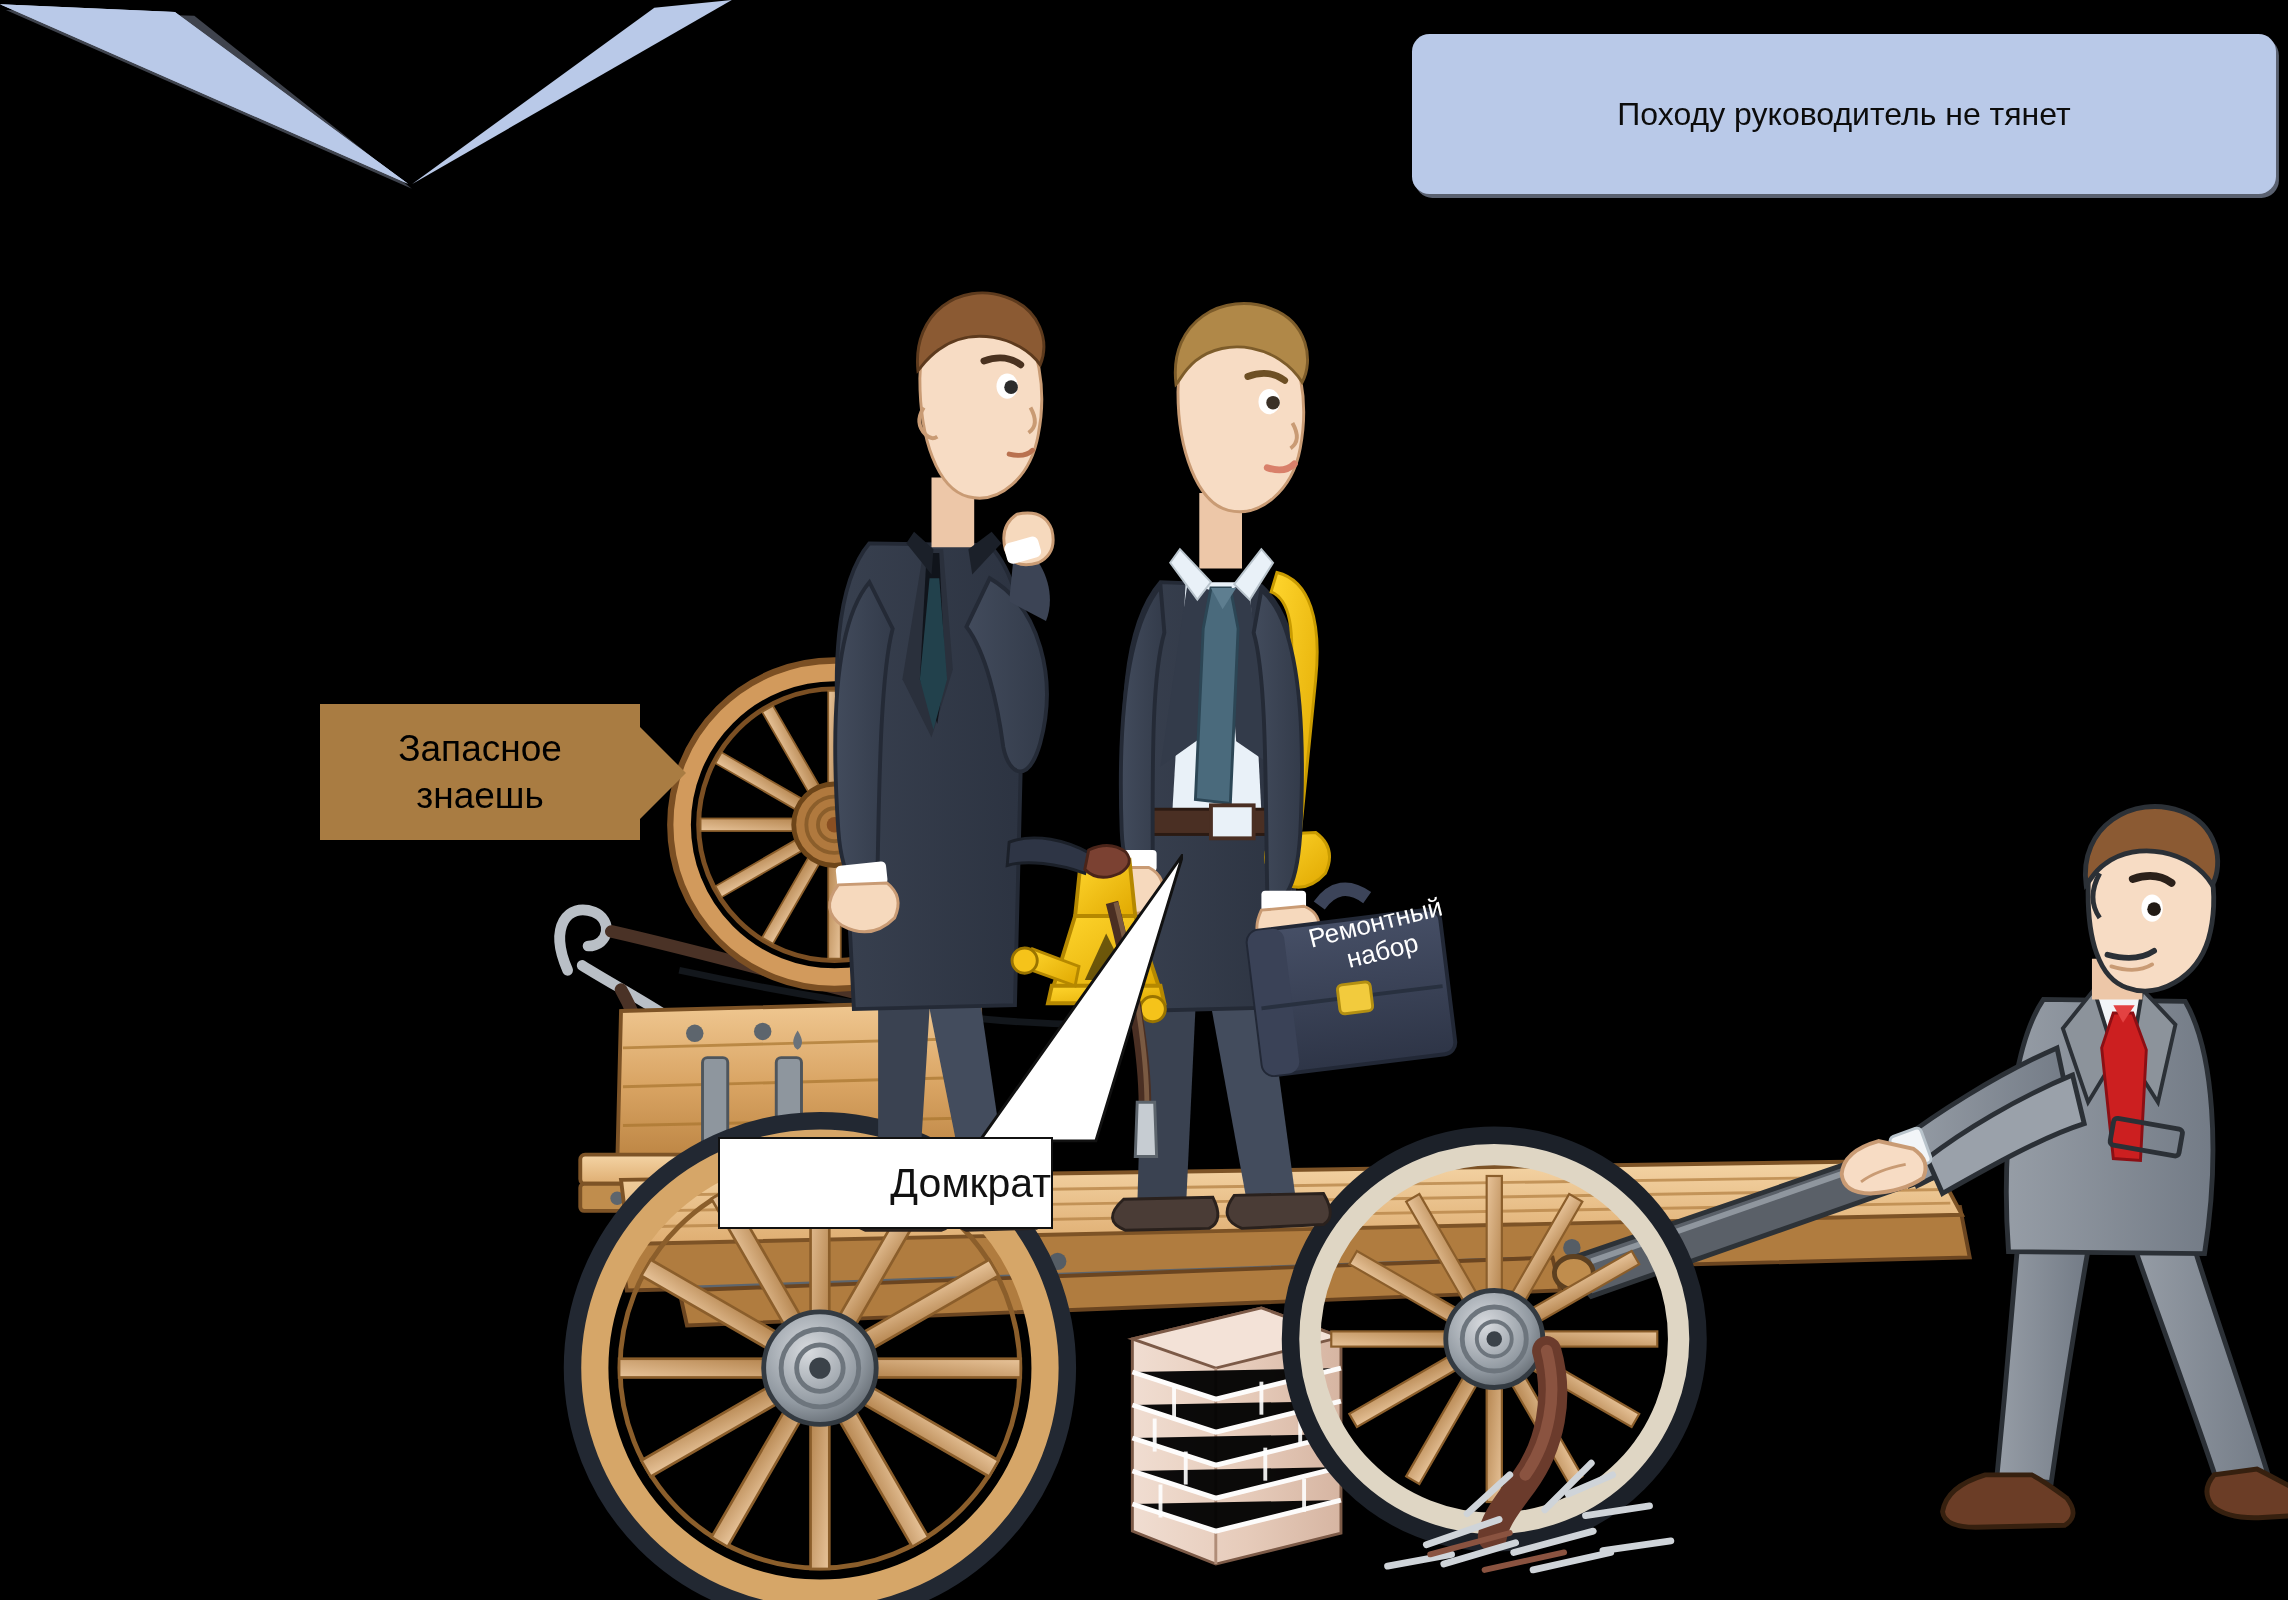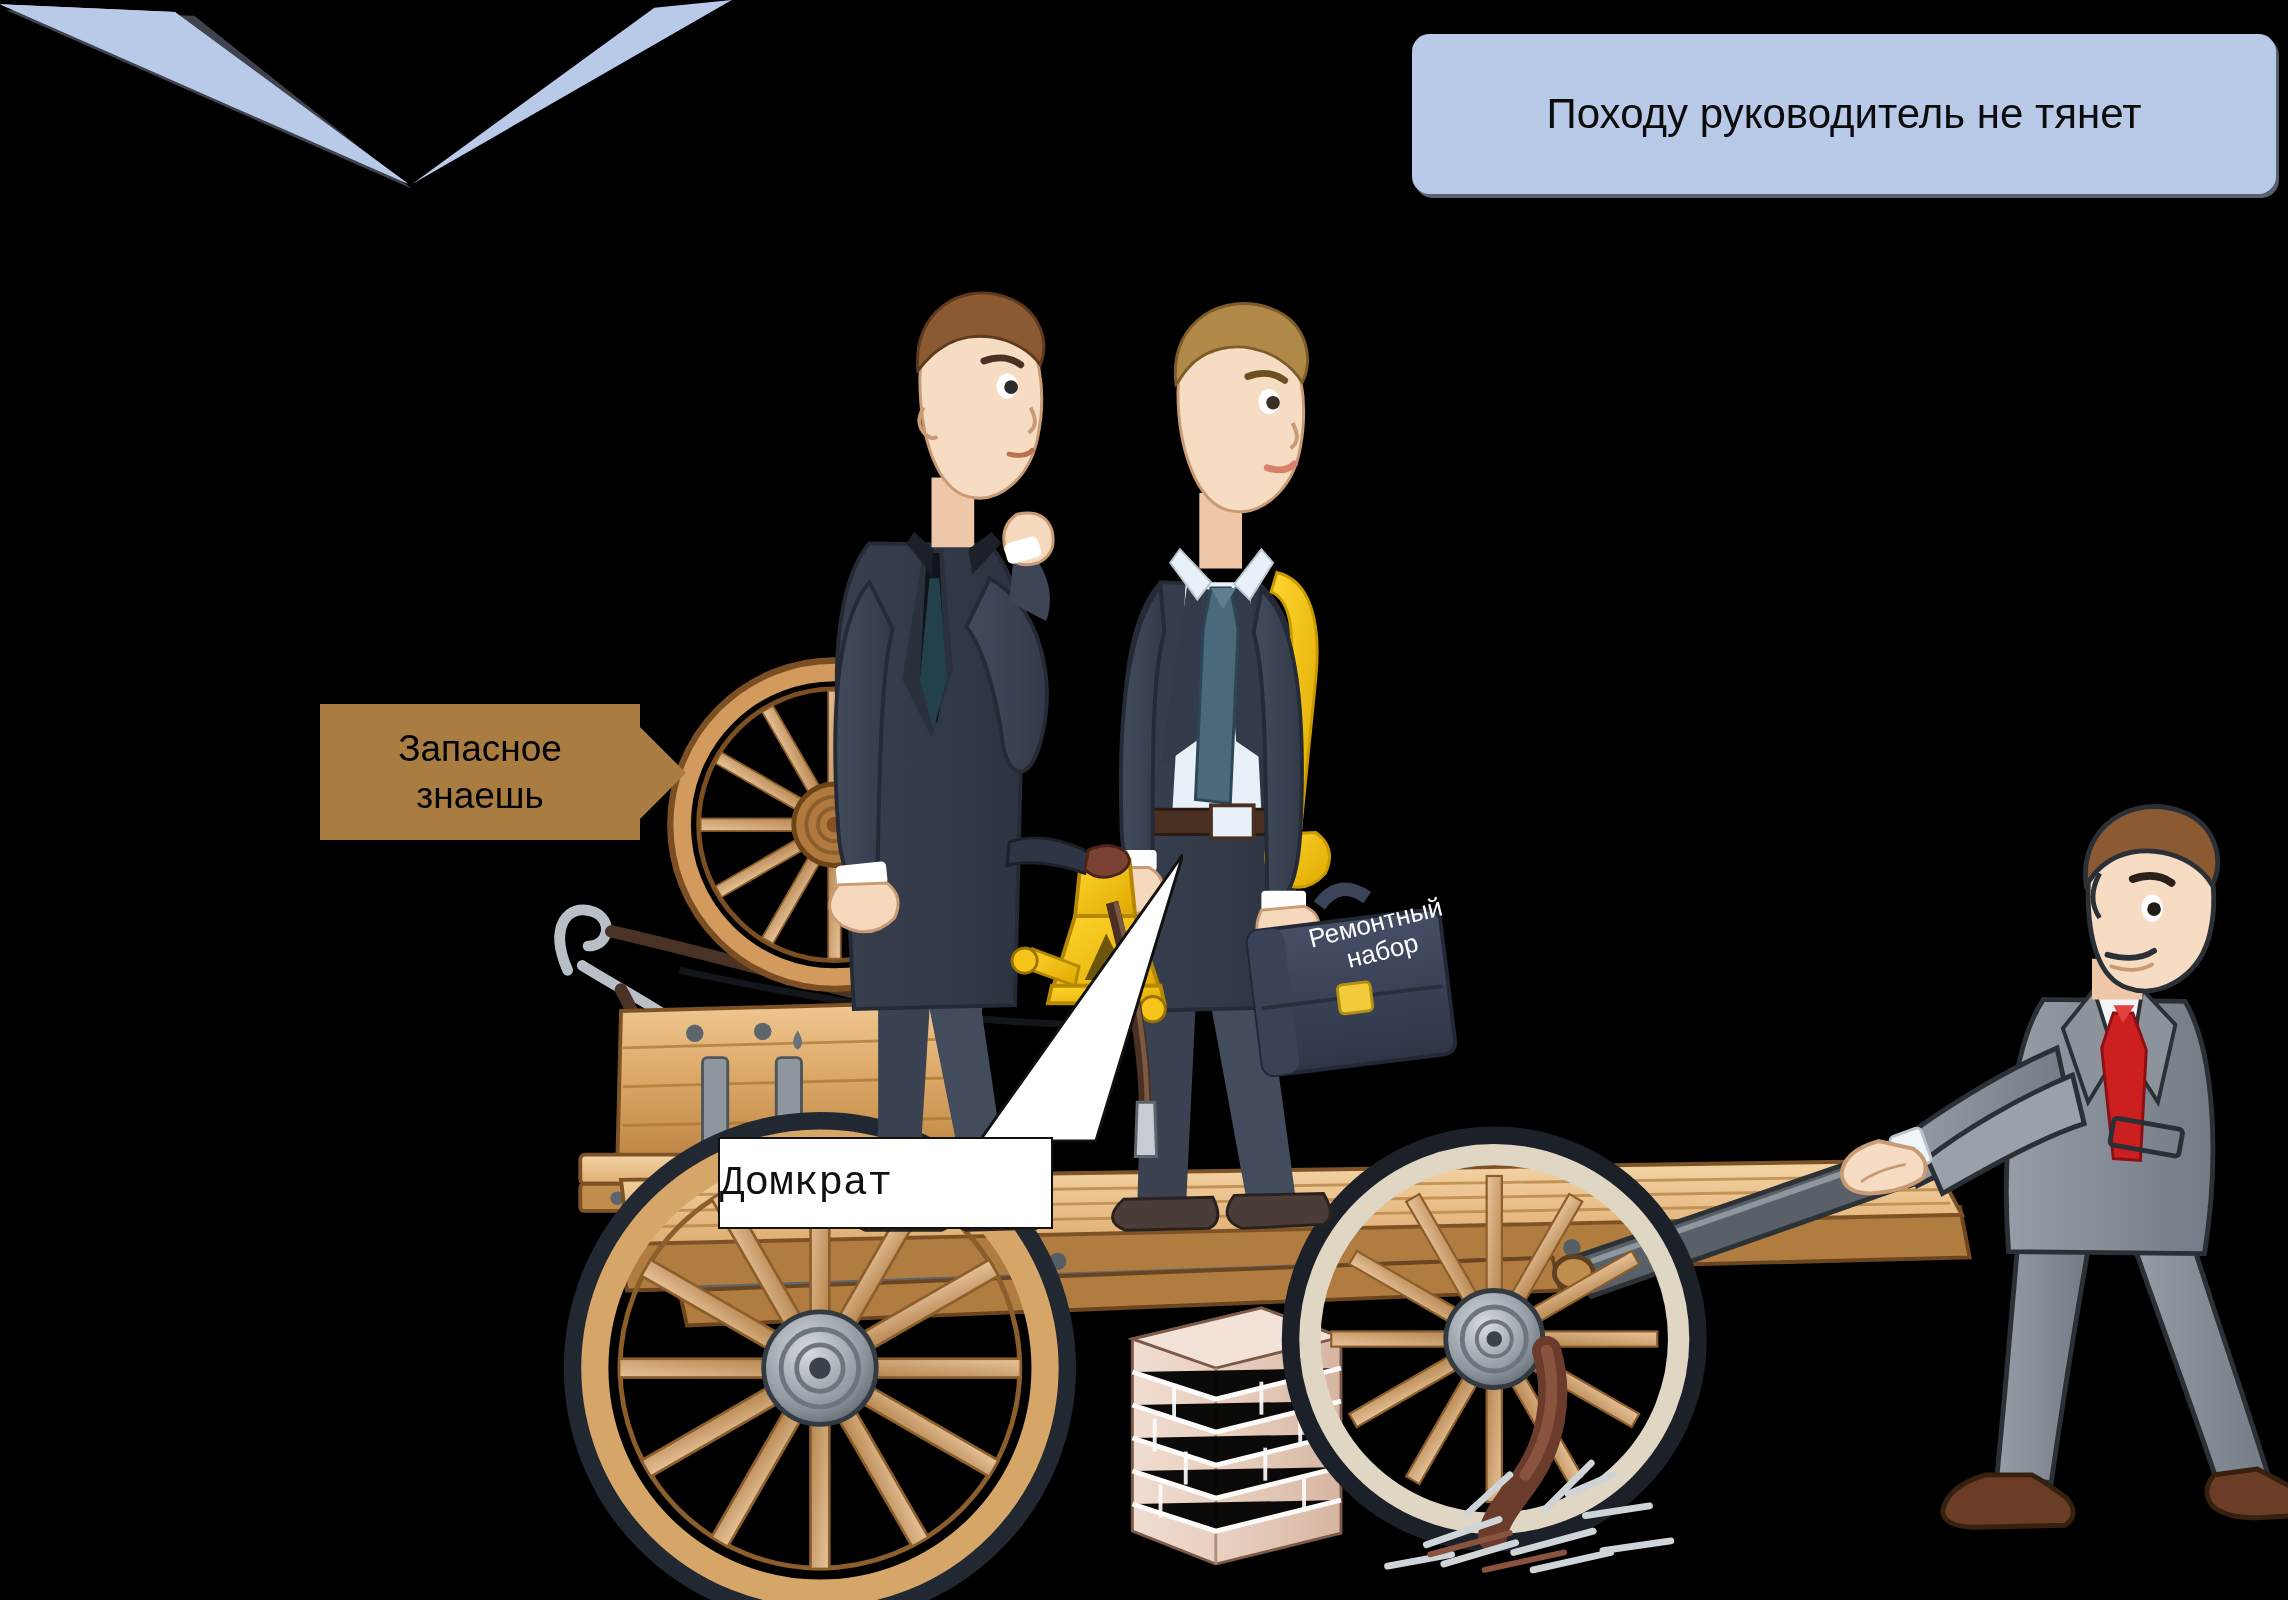--- a/index.html
+++ b/index.html
@@ -29,21 +29,21 @@
     box-sizing:border-box;
   }
   .bubble span{display:block;white-space:nowrap;}
 
   #bubble-left{
     left:53px; top:112px; width:805px; height:175px;
     font-size:43px;
   }
   #bubble-right{
     left:1412px; top:34px; width:864px; height:160px;
-    font-size:42px;
+    font-size:32px;
   }
 
   
   #tail-left{
     left:524px; top:281px; width:408px; height:180px;
     overflow:visible;
   }
   
   #tail-right{
     left:1252px; top:189px; width:320px; height:184px;
@@ -80,24 +80,23 @@
   #label-jack{
     position:absolute;
     left:718px; top:1137px;
     width:335px; height:92px;
     background:#ffffff;
     border:2.9px solid #111;
     color:#111;
     font-size:41px;
     display:flex;
     align-items:center;
-    justify-content:flex-start;
+    justify-content:flex-end;
     box-sizing:border-box;
     z-index:45;
-    font-family:Liberation Mono, monospace;
   }
   #label-jack-tail{ position:absolute; left:970px; top:854px; width:213px; height:291px; z-index:44;}
 
   
   #scene{position:absolute;left:0;top:0;width:2288px;height:1600px;}
   .nosel{user-select:none;}
 </style>
 </head>
 <body>
 

